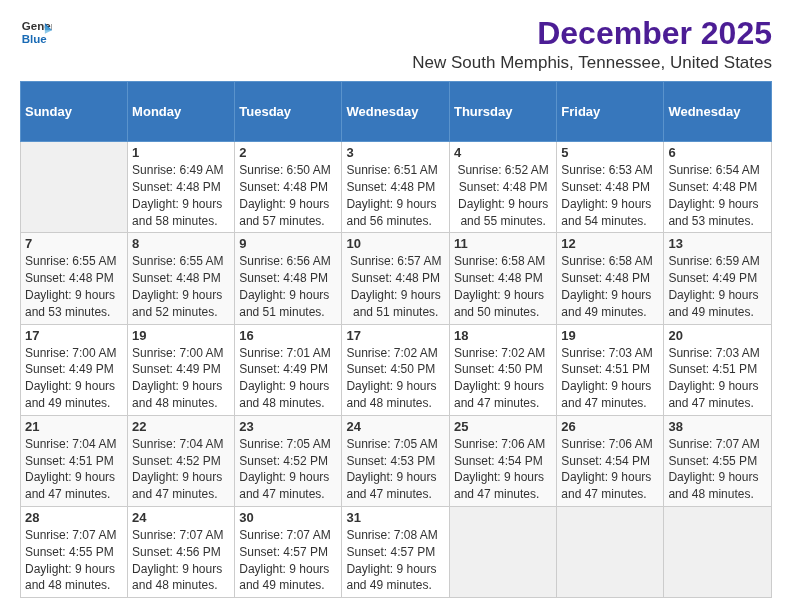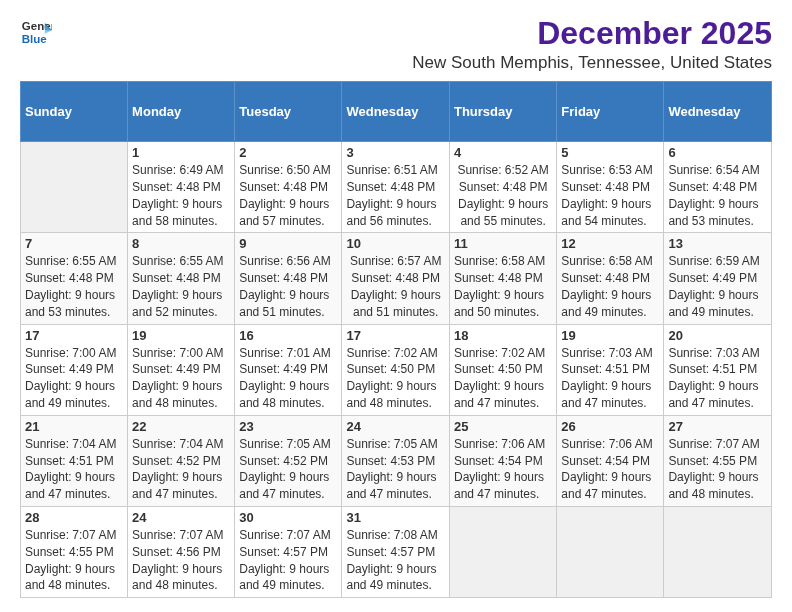--- a/index.html
+++ b/index.html
@@ -301,21 +301,21 @@
 and 47 minutes.</div>
           </td>
           <td>
             <span class="day-number">26</span>
             <div class="day-info" style="white-space: pre-line;">Sunrise: 7:06 AM
 Sunset: 4:54 PM
 Daylight: 9 hours
 and 47 minutes.</div>
           </td>
           <td>
-            <span class="day-number">27</span>
+            <span class="day-number">38</span>
             <div class="day-info" style="white-space: pre-line;">Sunrise: 7:07 AM
 Sunset: 4:55 PM
 Daylight: 9 hours
 and 48 minutes.</div>
           </td>
         </tr>
         <tr>
           <td>
             <span class="day-number">28</span>
             <div class="day-info" style="white-space: pre-line;">Sunrise: 7:07 AM

